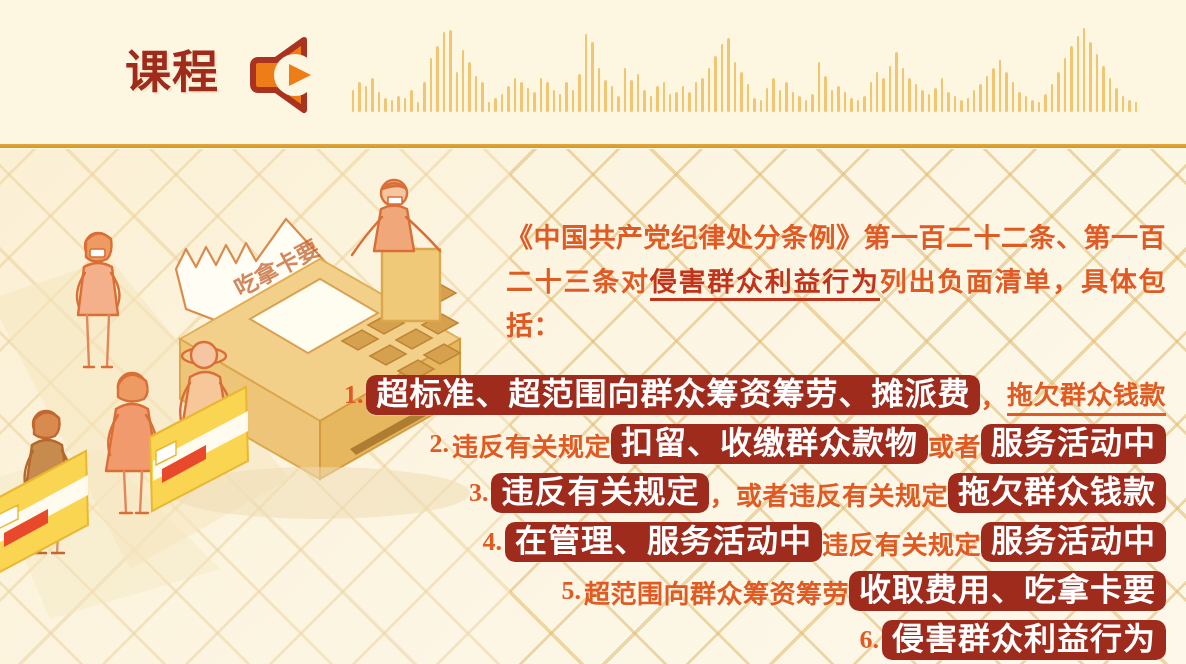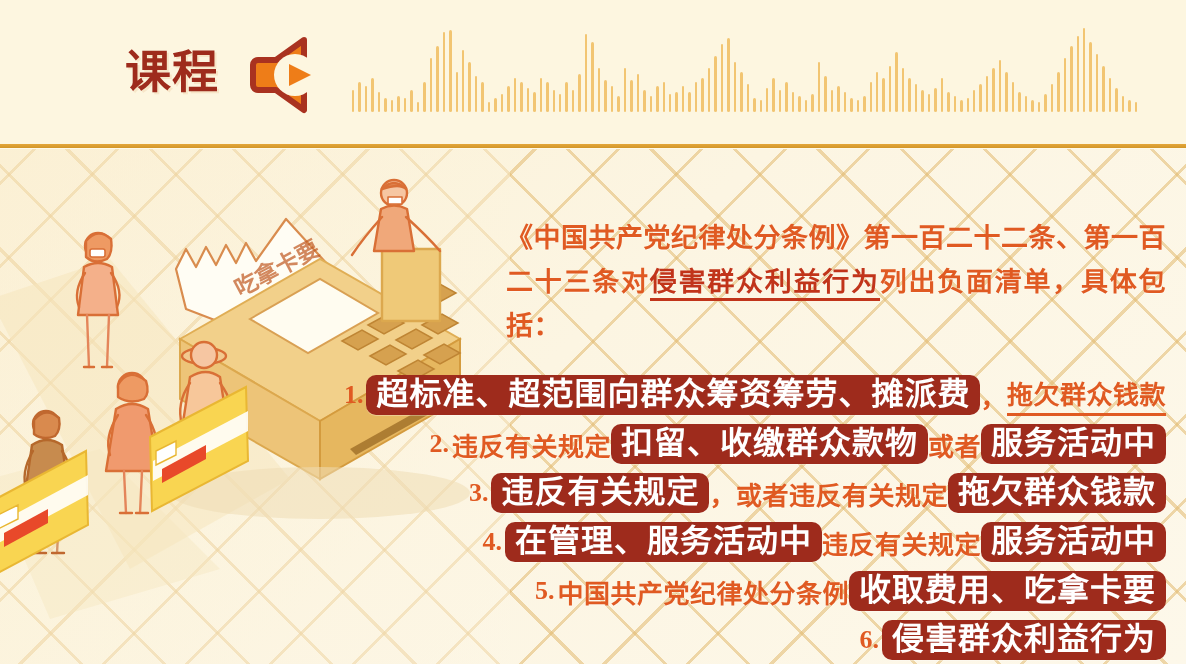--- a/index.html
+++ b/index.html
@@ -408,21 +408,21 @@
             <span class="pill">拖欠群众钱款</span>
           </li>
           <li>
             <span class="num">4.</span>
             <span class="pill">在管理、服务活动中</span>
             <span class="plain">违反有关规定</span>
             <span class="pill">服务活动中</span>
           </li>
           <li>
             <span class="num">5.</span>
-            <span class="plain">中国共产党纪律处分条例</span>
+            <span class="plain">超范围向群众筹资筹劳</span>
             <span class="pill">收取费用、吃拿卡要</span>
           </li>
           <li>
             <span class="num">6.</span>
             <span class="pill">侵害群众利益行为</span>
           </li>
         </ol>
     </div>
 
   </div>

